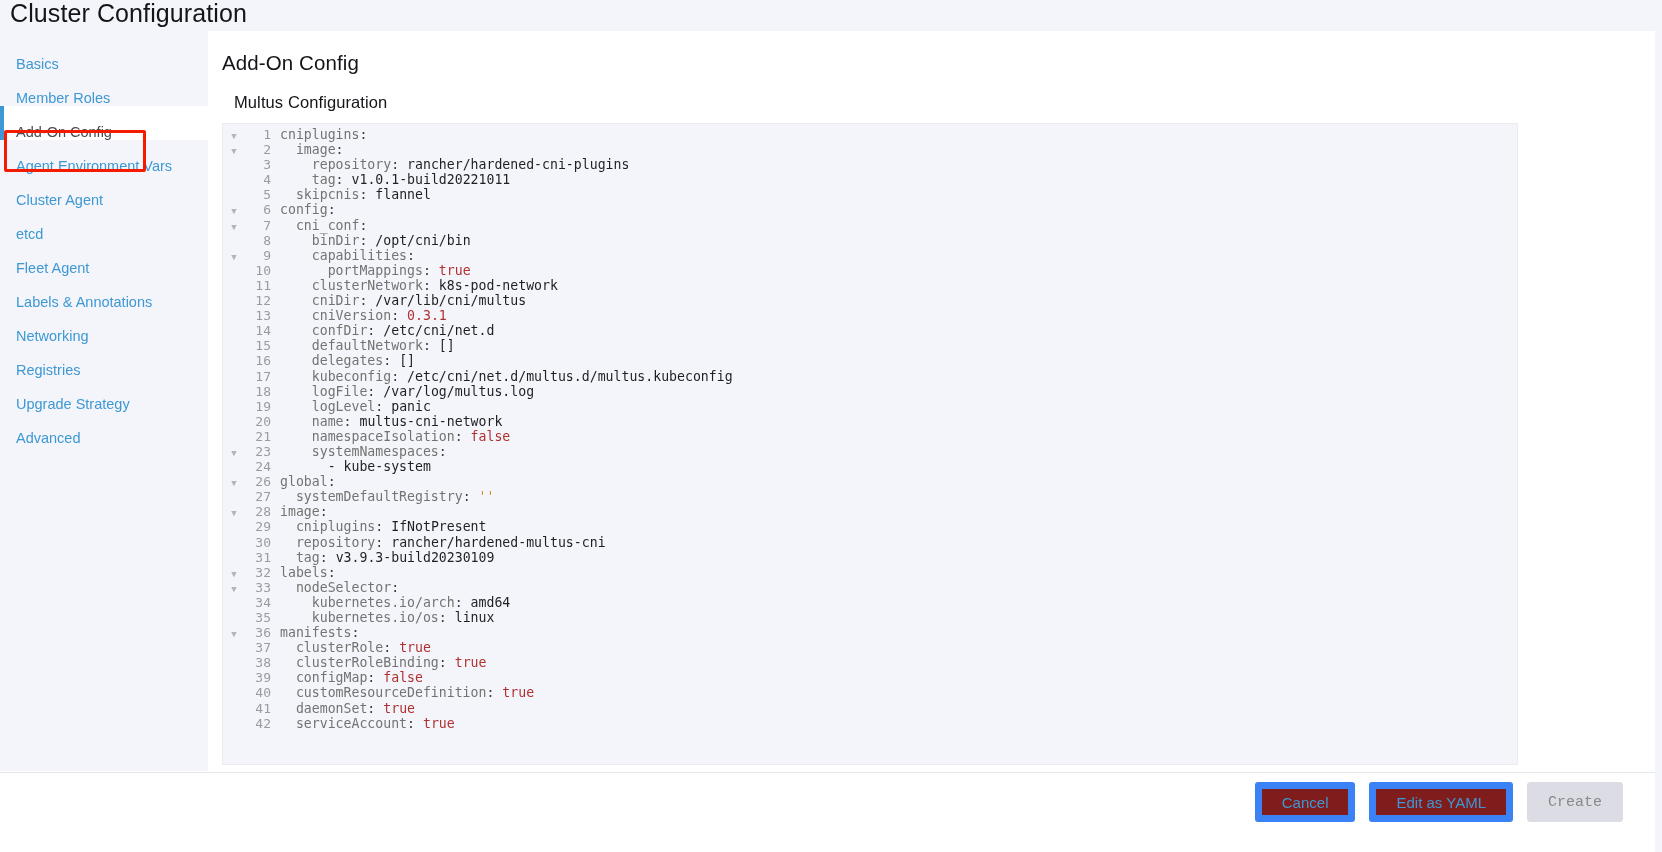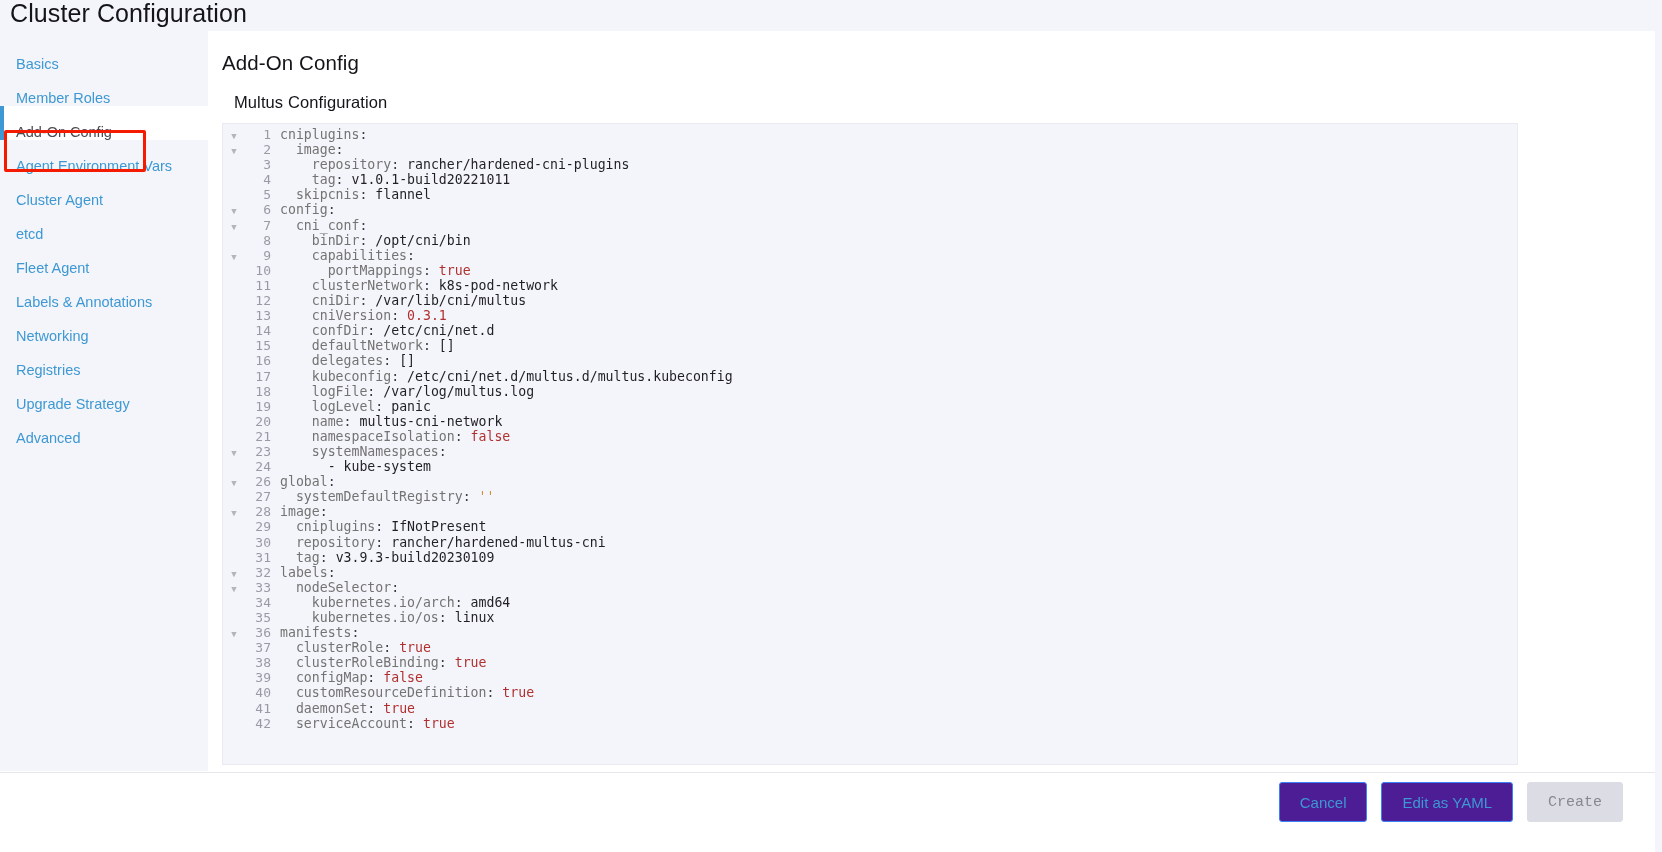--- a/index.html
+++ b/index.html
@@ -178,23 +178,23 @@
     padding: 0 20px;
     border-radius: 3px;
     font-size: 15px;
     display: flex;
     align-items: center;
     justify-content: center;
     cursor: pointer;
     font-family: "Liberation Sans", sans-serif;
   }
   .btn-outline {
-    border: 1px solid #3b82f6;
+    border: 7px solid #3b82f6;
     color: #3d98d3;
-    background: #4c1d95;
+    background: #7f1d1d;
   }
   .btn-disabled {
     border: 1px solid #dcdce4;
     color: #88888f;
     background: #dcdce4;
     cursor: default;
     font-family: Liberation Mono, monospace;
   }
   .right-strip {
     position: absolute;

